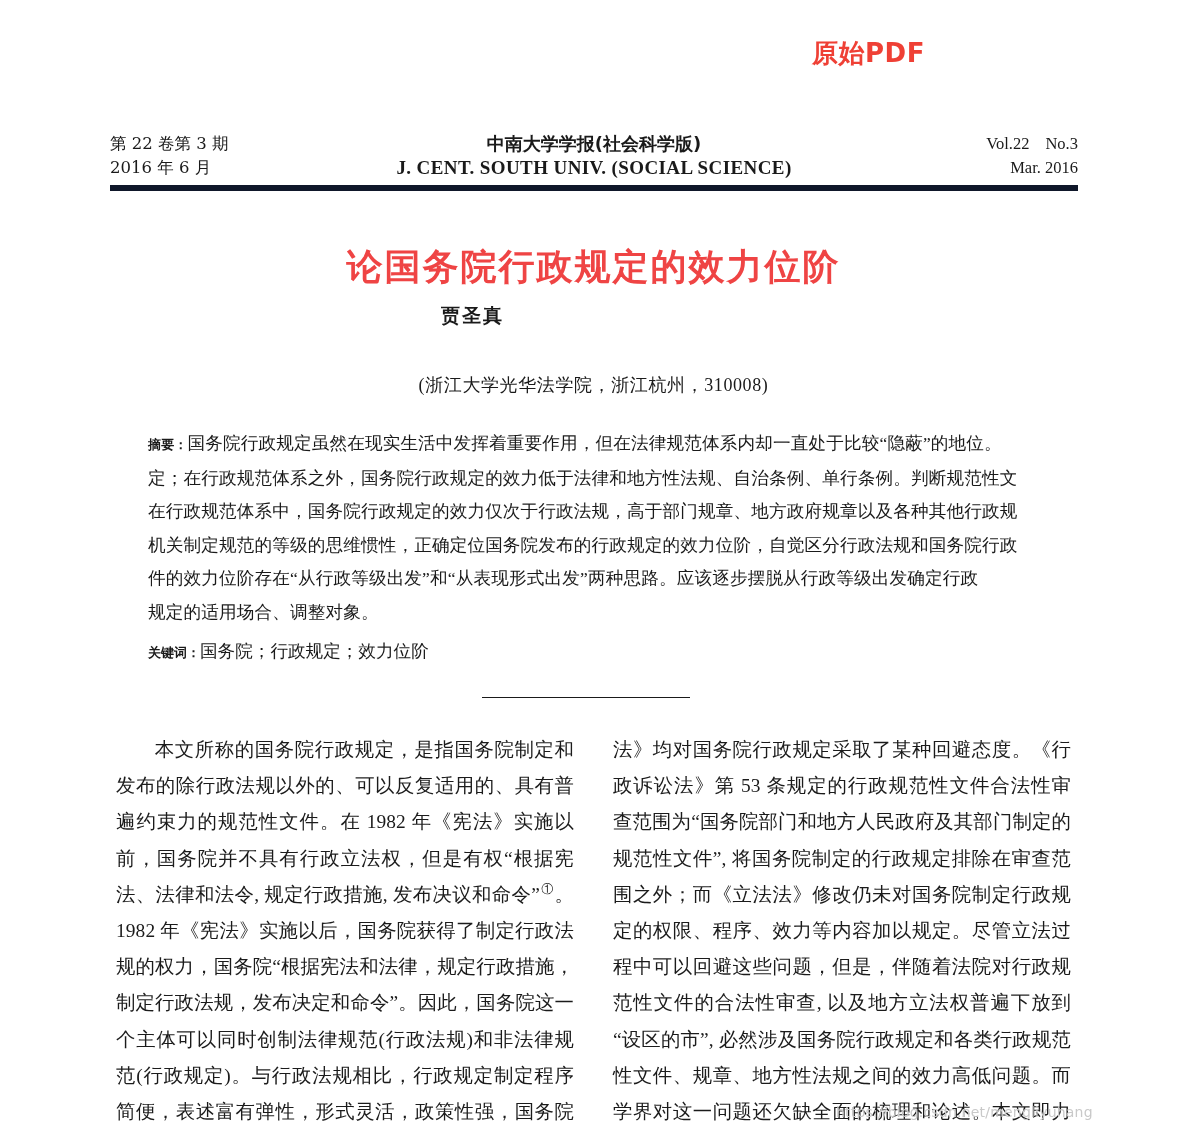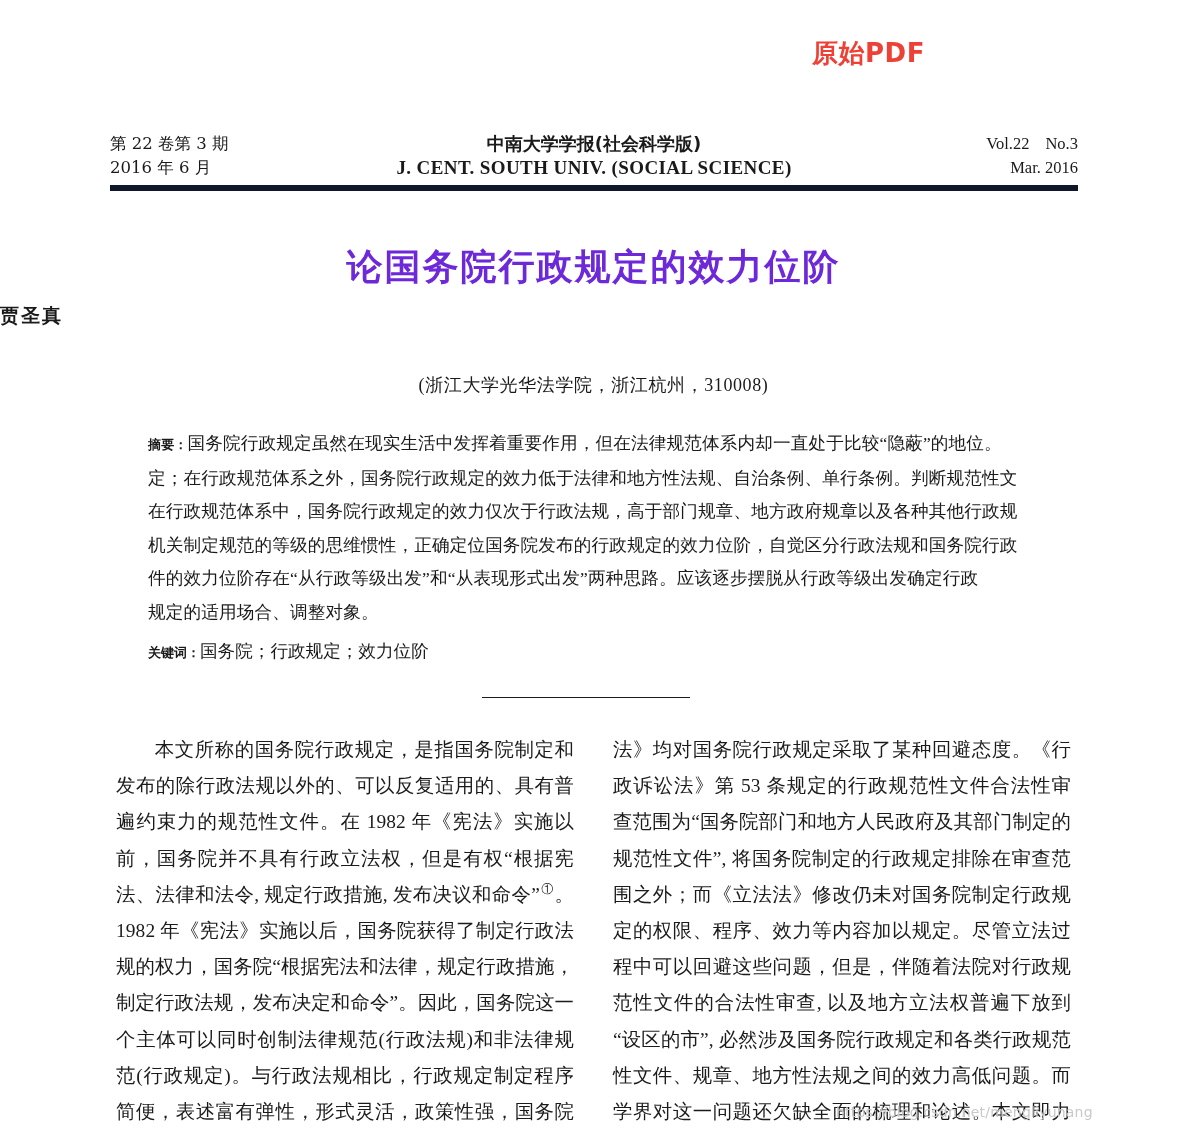--- a/index.html
+++ b/index.html
@@ -94,28 +94,28 @@
   .article-title {
     position: absolute;
     left: 0;
     top: 219px;
     width: 1187px;
     text-align: center;
     font-family: "DejaVu Sans", "Liberation Sans", sans-serif;
     font-size: 36px;
     font-weight: 700;
     letter-spacing: 2px;
-    color: #6d28d9;
+    color: #ef4444;
   }
   .article-author {
     position: absolute;
     left: 0;
     top: 303px;
     width: 945px;
-    text-align: left;
+    text-align: center;
     font-family: Liberation Sans, sans-serif;
     font-size: 19px;
     font-weight: 700;
     letter-spacing: 2px;
   }
   .article-affil {
     position: absolute;
     left: 0;
     top: 373px;
     width: 1187px;

